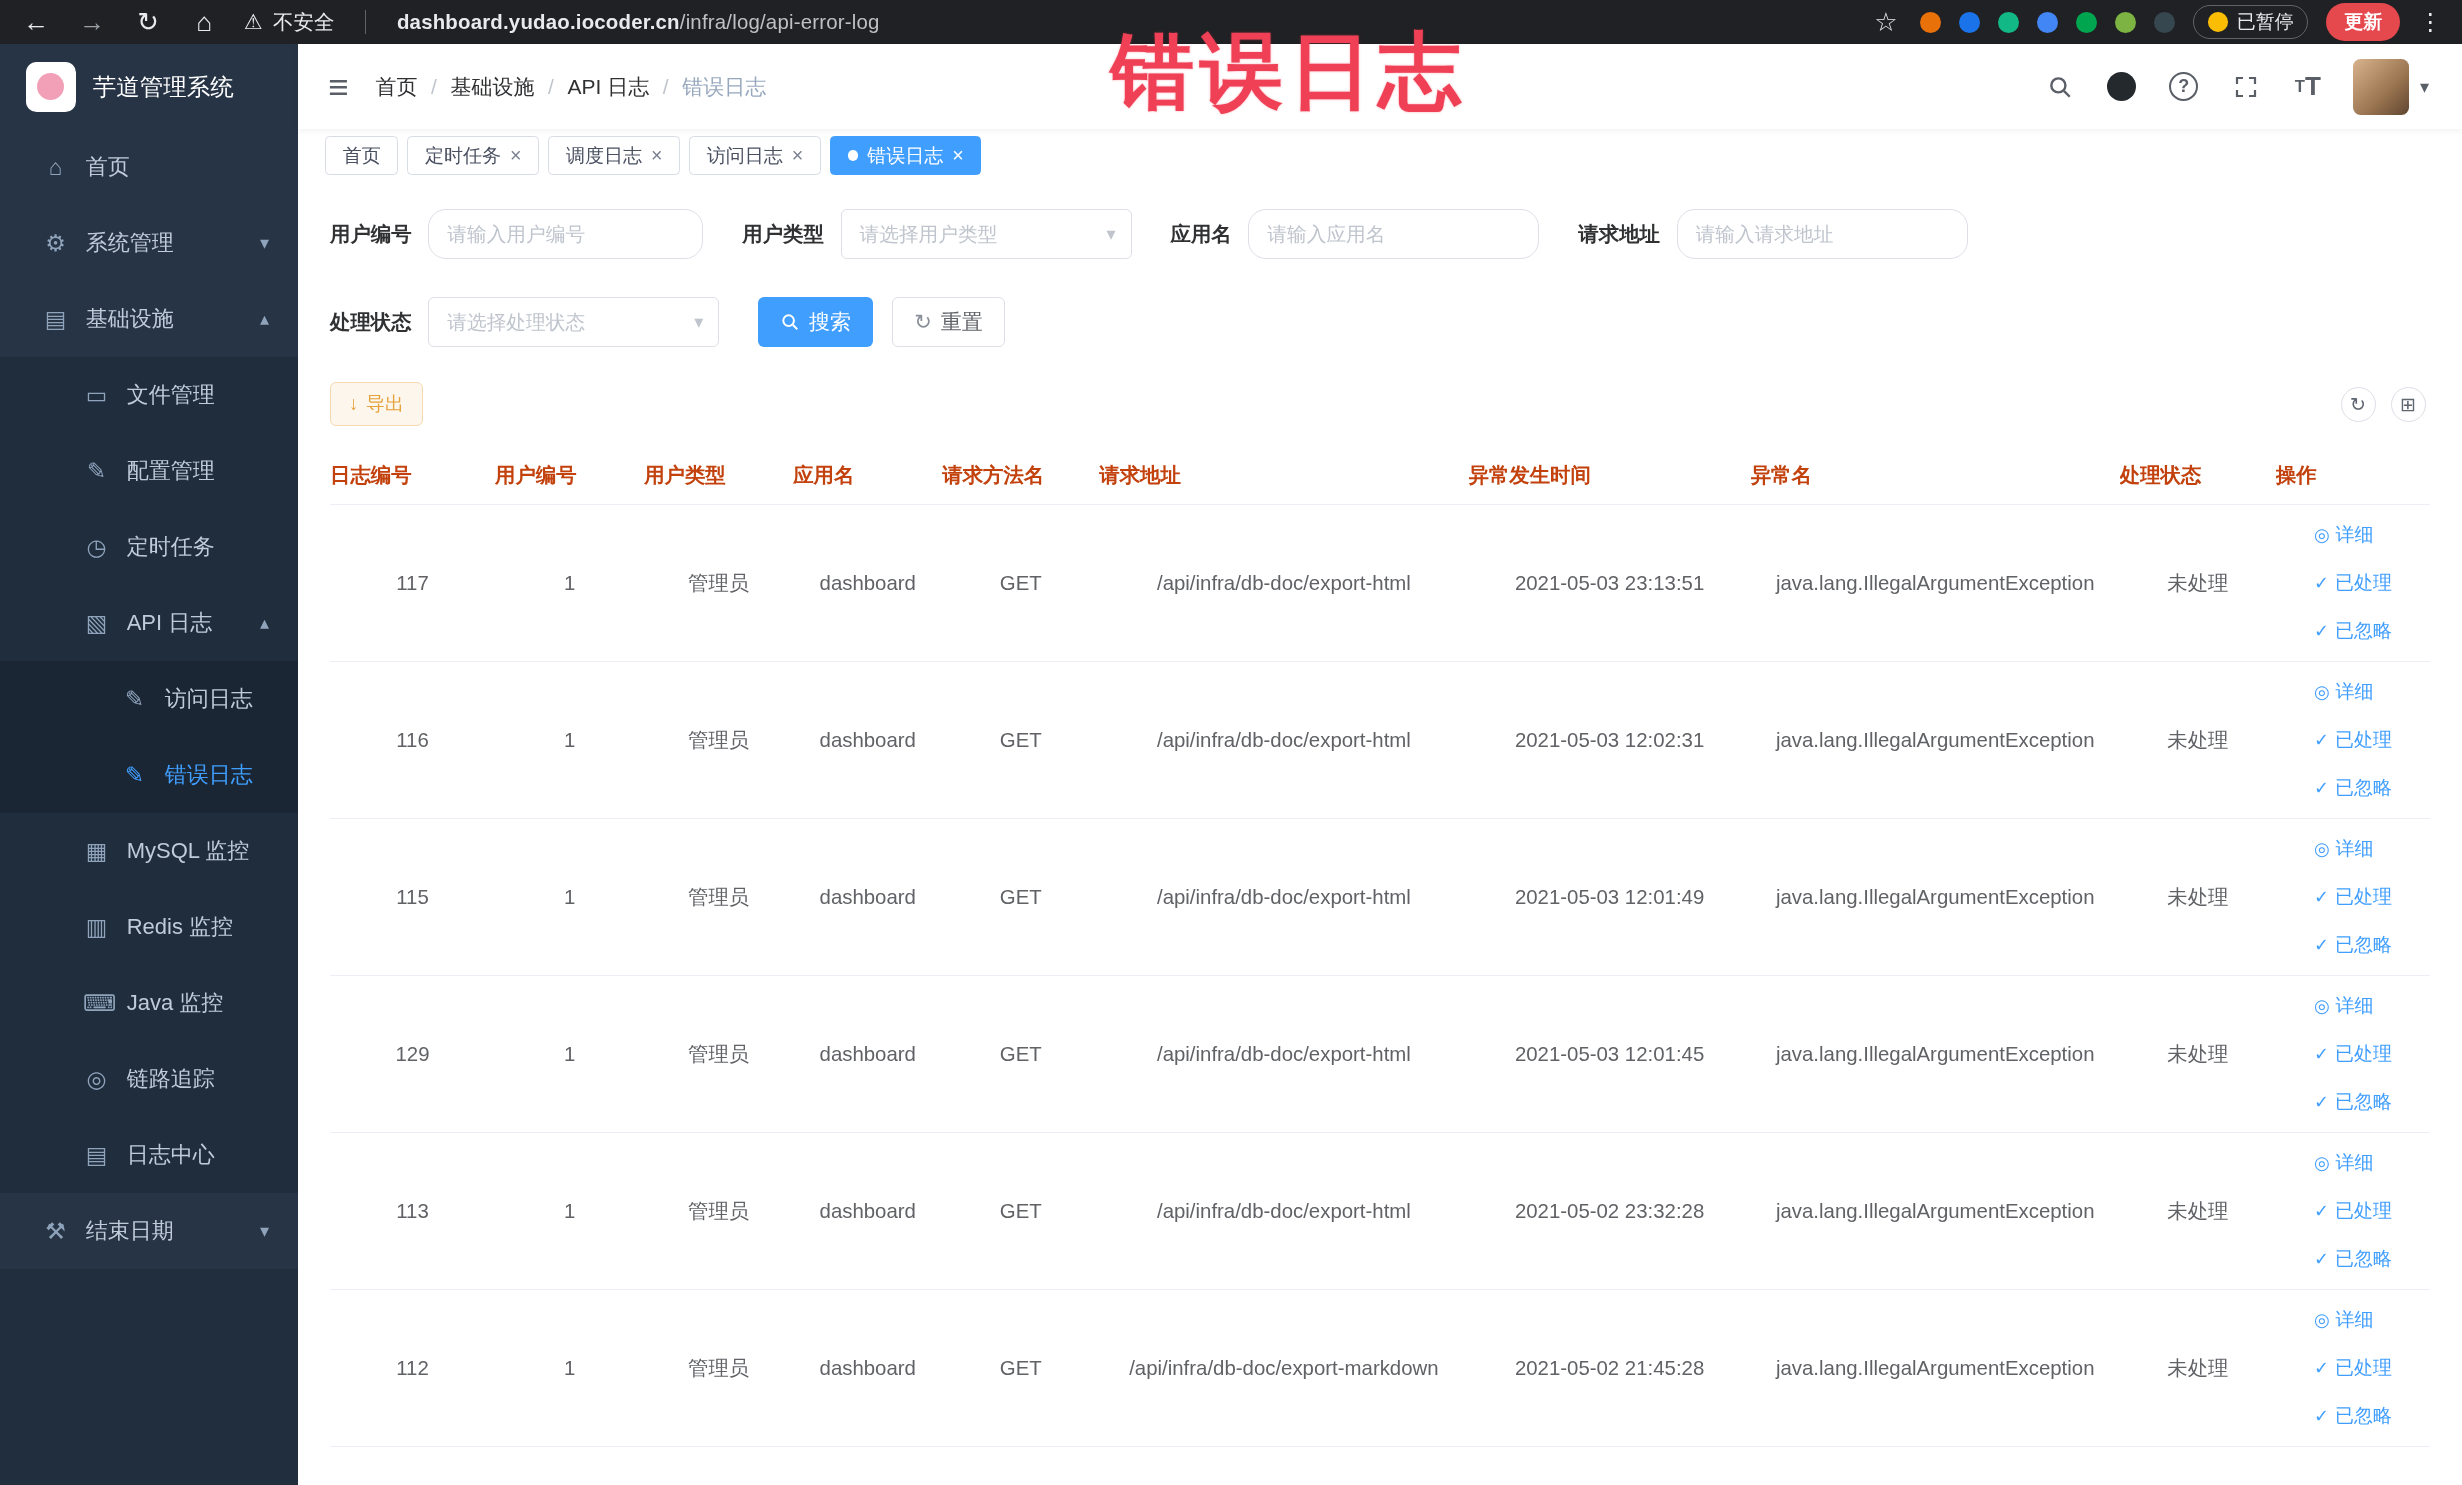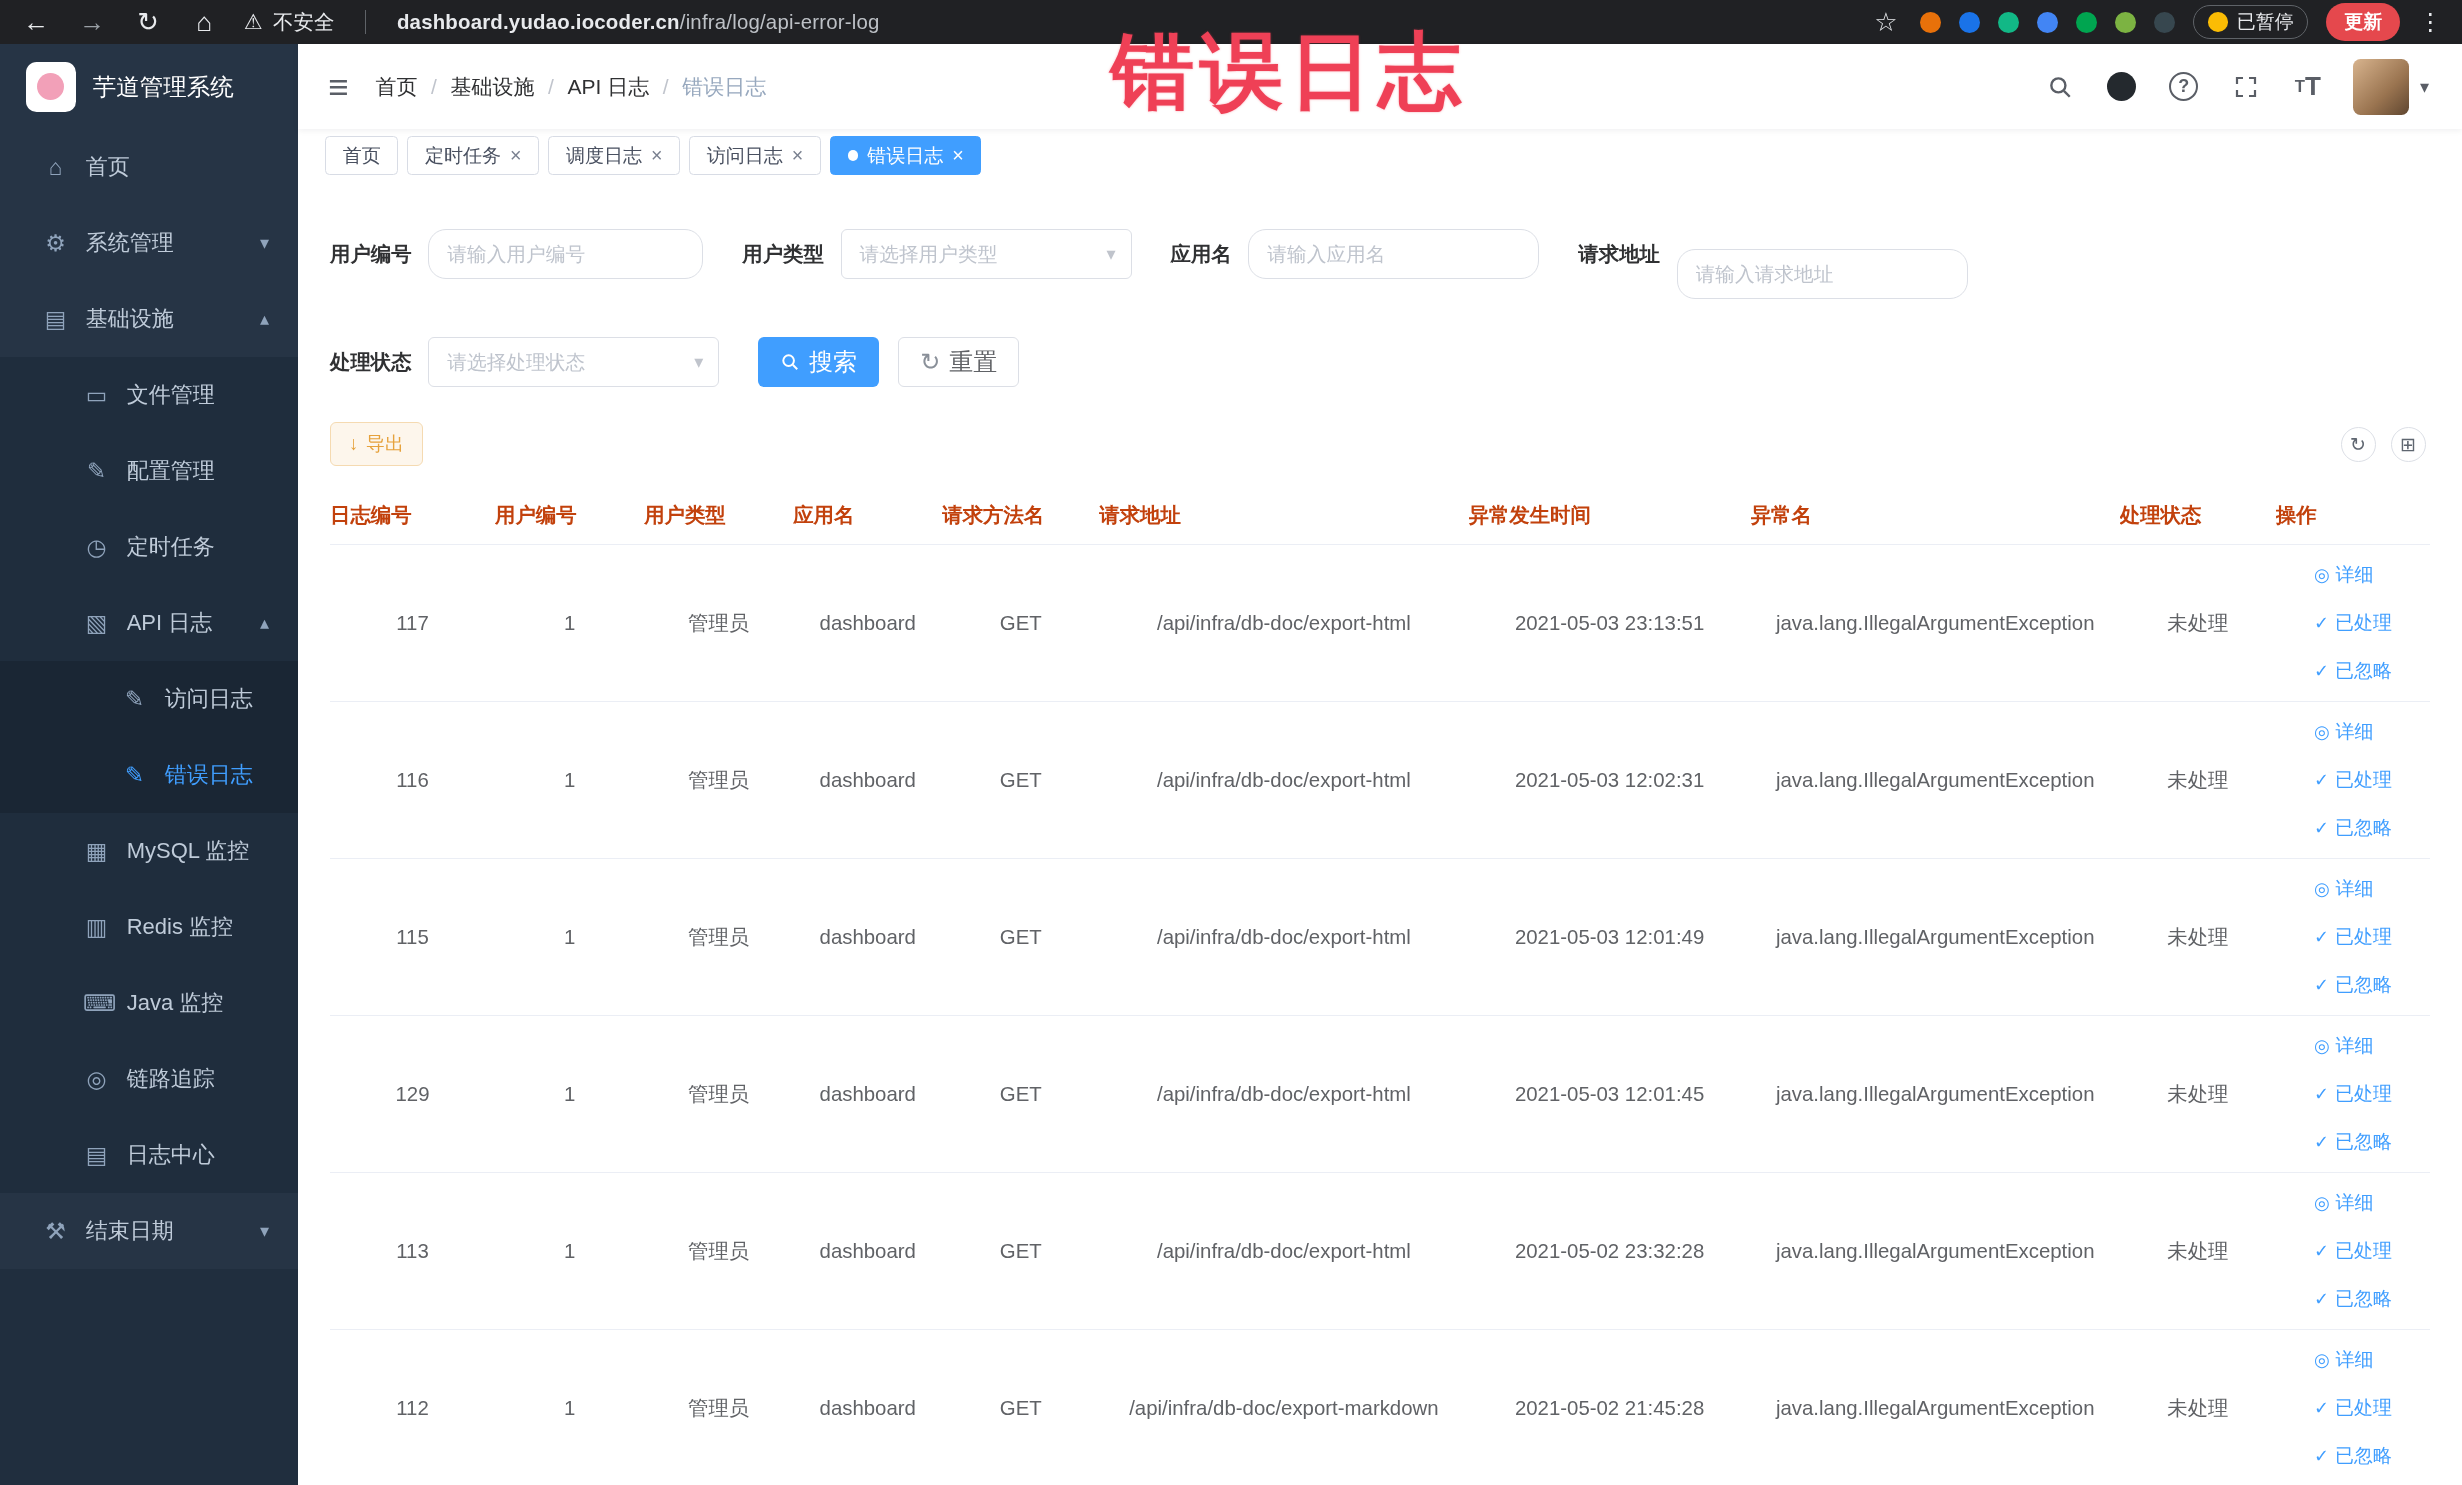--- a/index.html
+++ b/index.html
@@ -78,21 +78,21 @@
   .flabel { font-size:20.4px; font-weight:700; color:#303133; white-space:nowrap; }
   .finput { height:50px; border:1.5px solid #dcdfe6; border-radius:18px; padding:0 18px; font-size:19.7px; color:#606266; font-family:inherit; outline:none; background:#fff; }
   .finput::placeholder { color:#bfc4cd; }
   .fselect { height:50px; border:1.5px solid #dcdfe6; border-radius:6px; padding:0 15px 0 18px; display:flex; align-items:center; justify-content:space-between; background:#fff; }
   .fselect .ph { font-size:19.7px; color:#bfc4cd; }
   .fselect .chev { color:#c0c4cc; font-size:18px; margin-left:12px; }
   .daterange { width:342px; height:50px; border:1.5px solid #dcdfe6; border-radius:6px; padding:0 15px; display:flex; align-items:center; gap:13.6px; background:#fff; }
   .daterange .cal { color:#c0c4cc; flex:none; display:flex; }
   .daterange .ph { font-size:19px; color:#bfc4cd; flex:1; text-align:center; white-space:nowrap; }
   .daterange .rsep { color:#bfc4cd; font-size:19px; }
-  .btn { height:50px; border-radius:6px; display:inline-flex; align-items:center; gap:9px; padding:0 21px; font-size:24px; cursor:pointer; border:1.5px solid transparent; white-space:nowrap; }
+  .btn { height:50px; border-radius:6px; display:inline-flex; align-items:center; gap:9px; padding:0 21px; font-size:21px; cursor:pointer; border:1.5px solid transparent; white-space:nowrap; }
   .btn-primary { background:#409eff; color:#fff; }
   .btn-plain { background:#fff; border-color:#dcdfe6; color:#606266; }
   .btn-plain .bicon { color:#8a9099; }
 
   .toolbar-row { margin-top:35px; display:flex; align-items:center; justify-content:space-between; }
   .btn-export { height:44px; border-radius:6px; display:inline-flex; align-items:center; gap:7.6px; padding:0 18px; font-size:19px; background:#fdf6ec; border:1.5px solid #f5dab1; color:#e6a23c; }
   .mini-btns { display:flex; gap:15px; margin-right:4.5px; }
   .circ-btn { width:35px; height:35px; border:1.5px solid #dcdfe6; border-radius:50%; display:flex; align-items:center; justify-content:center; font-size:19px; color:#5f6670; background:#fff; }
 
   
@@ -298,21 +298,21 @@
               <span class="ph">请选择用户类型</span>
               <span class="chev">▾</span>
             </div>
           </div>
           <div class="fgroup">
             <span class="flabel">应用名</span>
             <input class="finput" style="width: 291px;" placeholder="请输入应用名">
           </div>
           <div class="fgroup">
             <span class="flabel">请求地址</span>
-            <input class="finput" style="width: 291px; margin-top: 40px;" placeholder="请输入请求地址">
+            <input class="finput" style="width: 291px;" placeholder="请输入请求地址">
           </div>
         </div>
 
         <div class="frow">
           <div class="fgroup">
             <span class="flabel">处理状态</span>
             <div class="fselect" style="width:291px">
               <span class="ph">请选择处理状态</span>
               <span class="chev">▾</span>
             </div>

